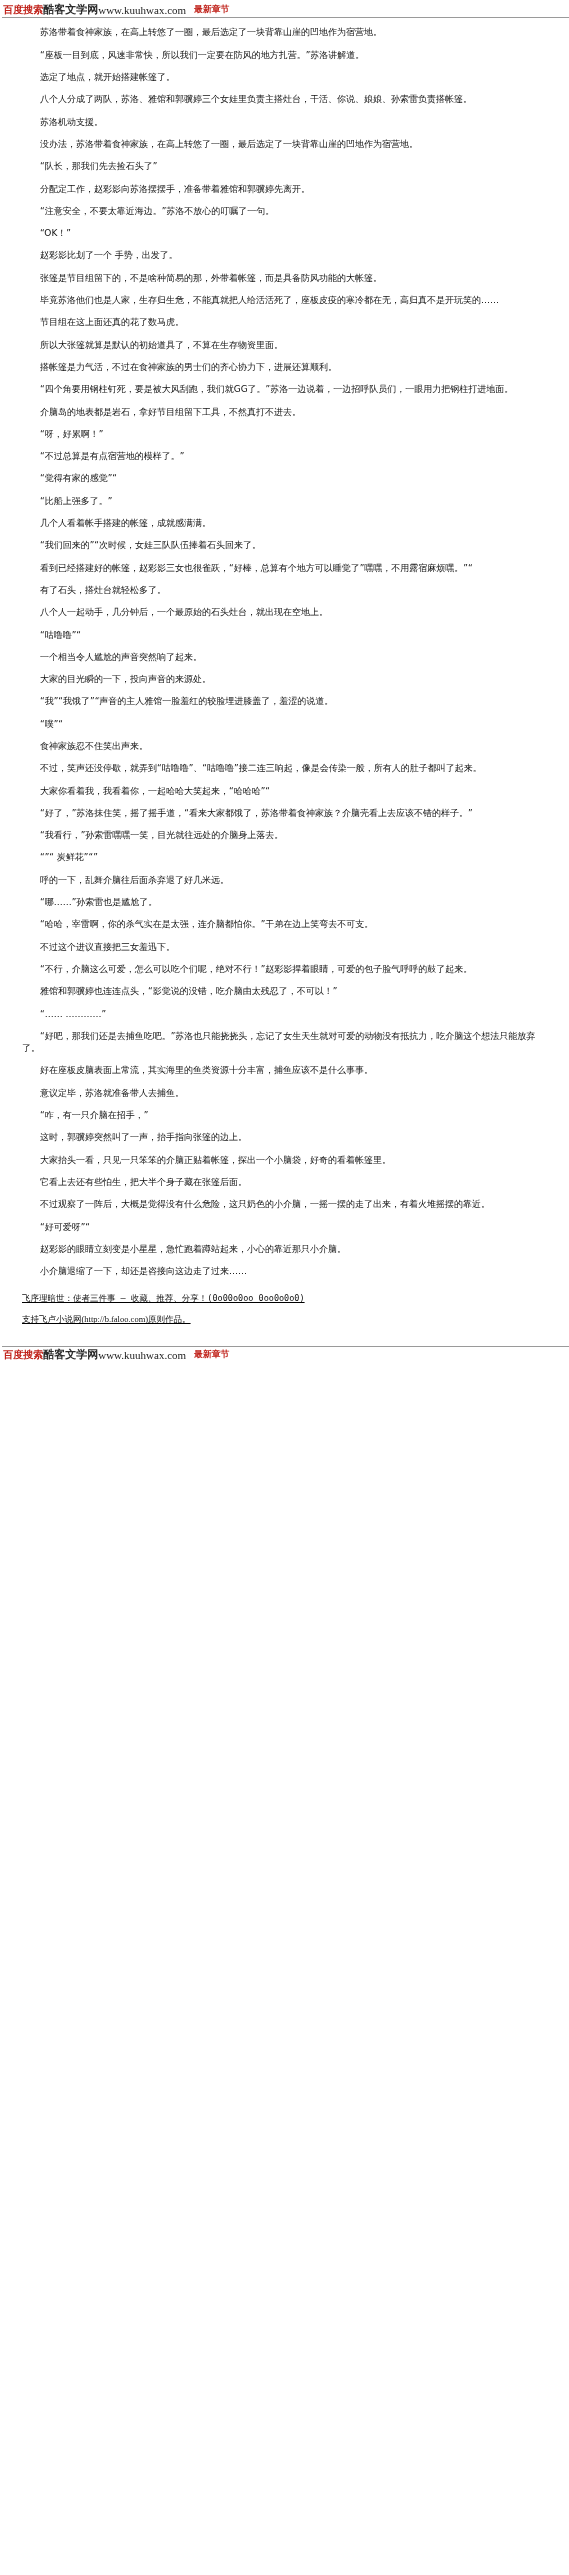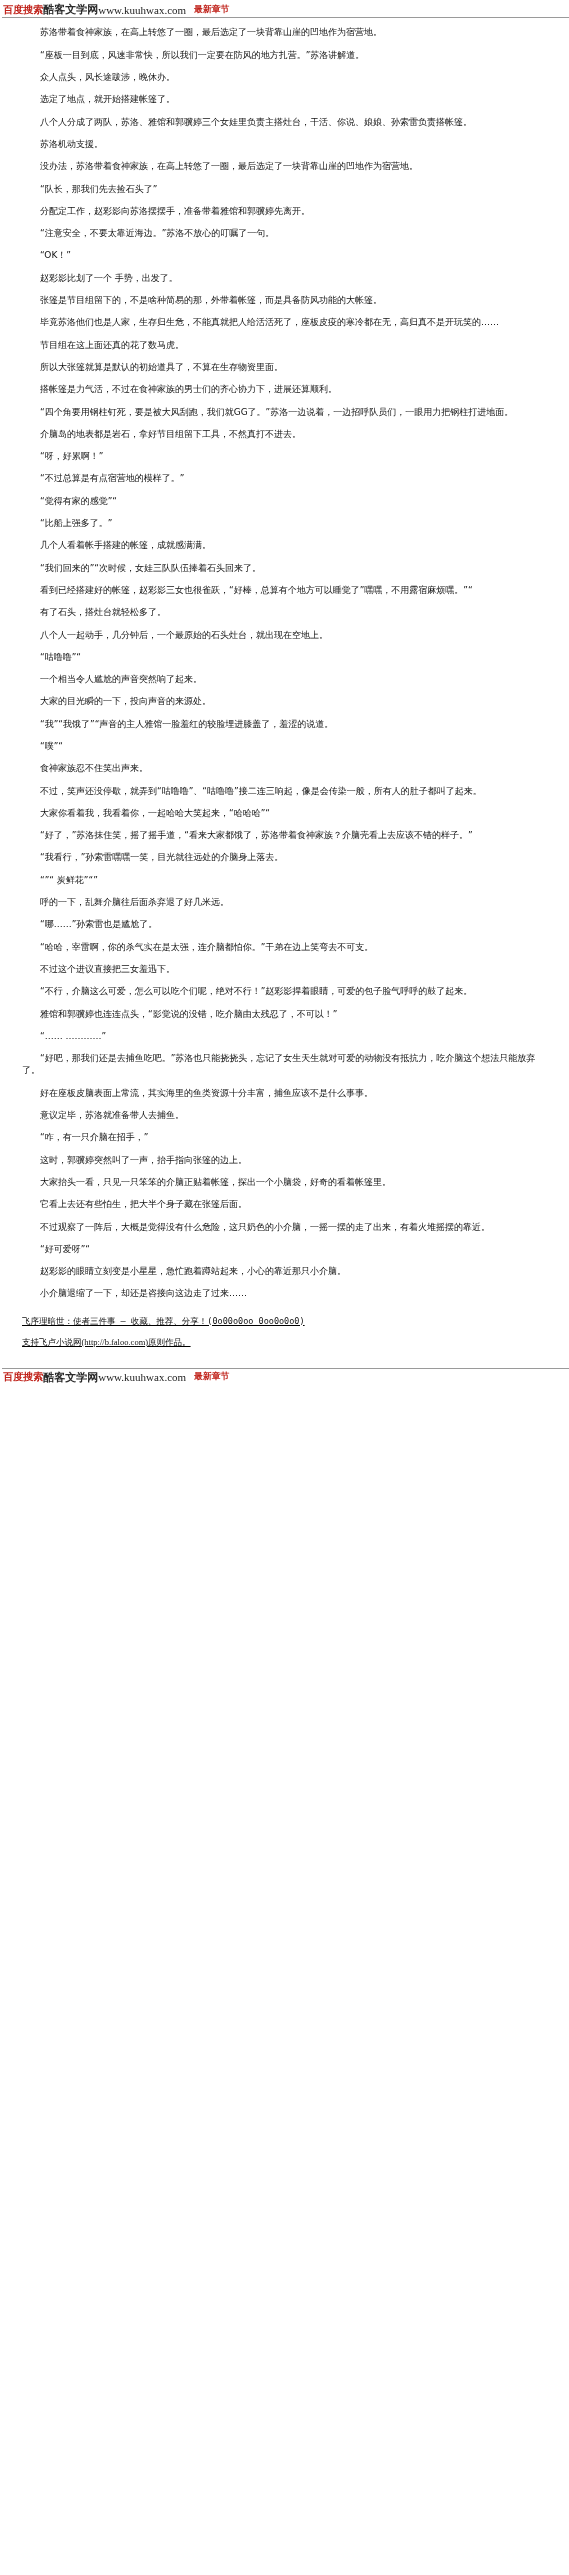--- a/index.html
+++ b/index.html
@@ -101,21 +101,20 @@
   <div class="banner banner-top">
     <span class="b-red">百度搜索</span>
     <span class="b-dark">酷客文学网</span>
     <span class="b-url">www.kuuhwax.com</span>
     <span class="b-tail">最新章节</span>
   </div>
 
   <div class="content">
     <p class="line">苏洛带着食神家族，在高上转悠了一圈，最后选定了一块背靠山崖的凹地作为宿营地。</p>
     <p class="line">“座板一目到底，风速非常快，所以我们一定要在防风的地方扎营。”苏洛讲解道。</p>
-    <p class="line">众人点头，风长途跋涉，晚休办。</p>
     <p class="line">选定了地点，就开始搭建帐篷了。</p>
     <p class="line">八个人分成了两队，苏洛、雅馆和郭骥婷三个女娃里负责主搭灶台，干活、你说、娘娘、孙索雷负责搭帐篷。</p>
     <p class="line">苏洛机动支援。</p>
     <p class="line">没办法，苏洛带着食神家族，在高上转悠了一圈，最后选定了一块背靠山崖的凹地作为宿营地。</p>
     <p class="line">“队长，那我们先去捡石头了”</p>
     <p class="line">分配定工作，赵彩影向苏洛摆摆手，准备带着雅馆和郭骥婷先离开。</p>
     <p class="line">“注意安全，不要太靠近海边。”苏洛不放心的叮嘱了一句。</p>
     <p class="line">“OK！”</p>
     <p class="line">赵彩影比划了一个 手势，出发了。</p>
     <p class="line">张篷是节目组留下的，不是啥种简易的那，外带着帐篷，而是具备防风功能的大帐篷。</p>

